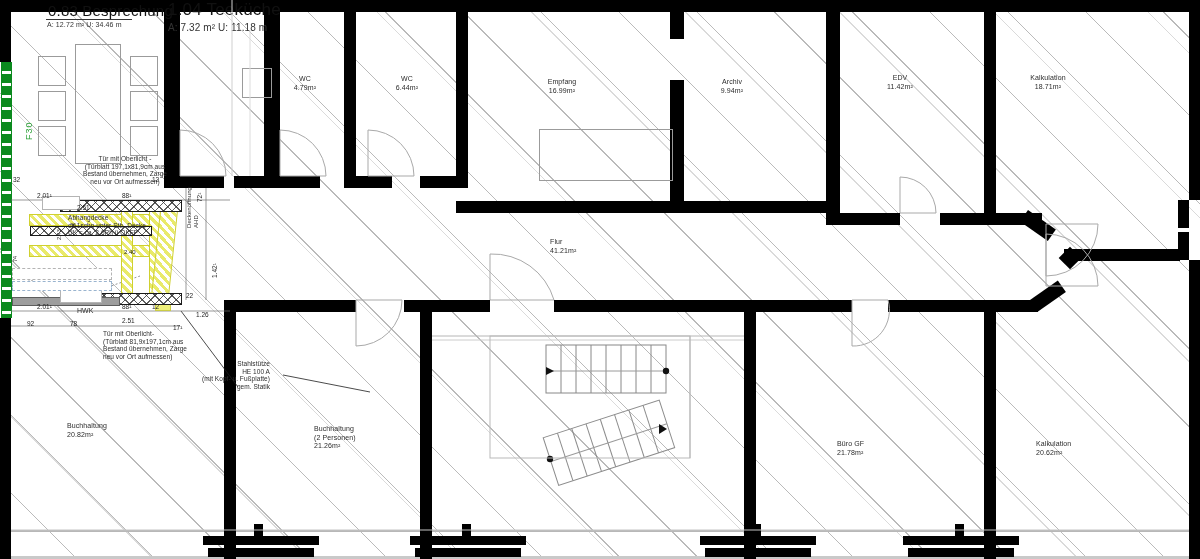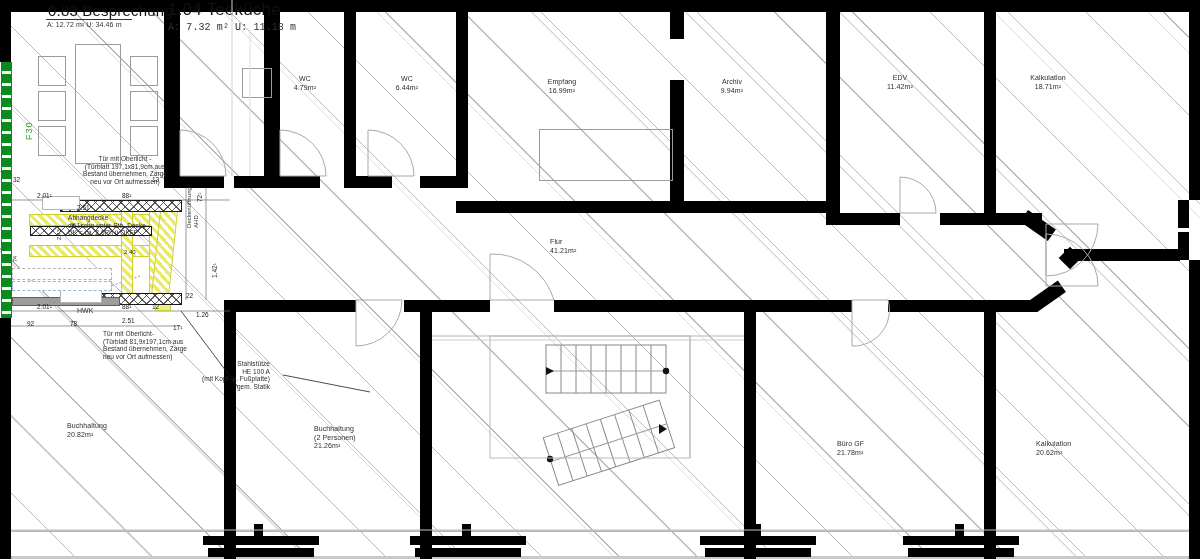--- a/index.html
+++ b/index.html
@@ -185,21 +185,21 @@
 
   <div class="winblk" style="left:903px;top:536px;width:116px;height:9px;"></div>
   <div class="winblk" style="left:908px;top:548px;width:106px;height:9px;"></div>
   <div class="winblk" style="left:955px;top:524px;width:9px;height:14px;"></div>
 
   <div class="title" style="left:48px;top:2px;">0.83 Besprechung</div>
   <div class="uline" style="left:46px;top:19px;width:86px;"></div>
   <div class="sub" style="left:47px;top:21px;font-size:7px;">A: 12.72 m²   U: 34.46 m</div>
 
   <div class="title" style="left:168px;top:0px;font-size:17px;">1.04 Teeküche</div>
-  <div class="sub big" style="left:168px;top:22px;font-family:Liberation Mono, monospace;">A: 7.32 m²   U: 11.18 m</div>
+  <div class="sub big" style="left:168px;top:22px;">A: 7.32 m²   U: 11.18 m</div>
 
   <div class="rl" style="left:272px;top:75px;width:66px;">WC
 4.79m²</div>
   <div class="rl" style="left:372px;top:75px;width:70px;">WC
 6.44m²</div>
   <div class="rl" style="left:520px;top:78px;width:84px;">Empfang
 16.99m²</div>
   <div class="rl" style="left:690px;top:78px;width:84px;">Archiv
 9.94m²</div>
   <div class="rl" style="left:858px;top:74px;width:84px;">EDV

